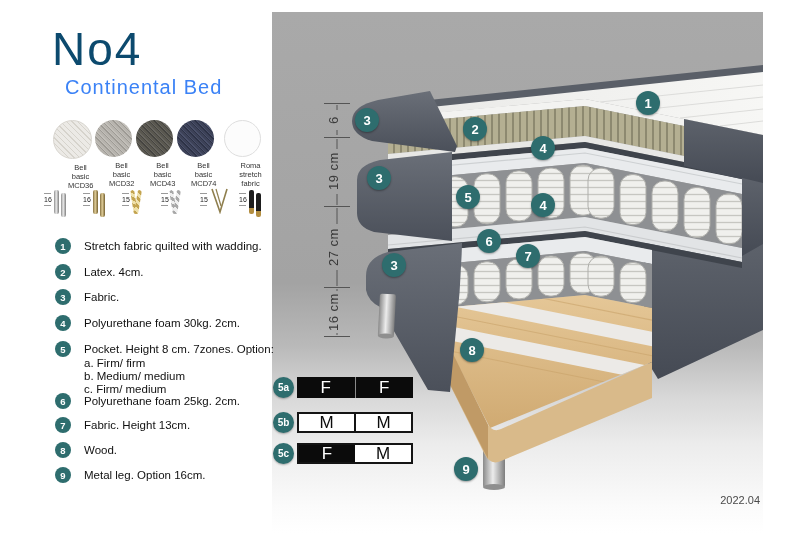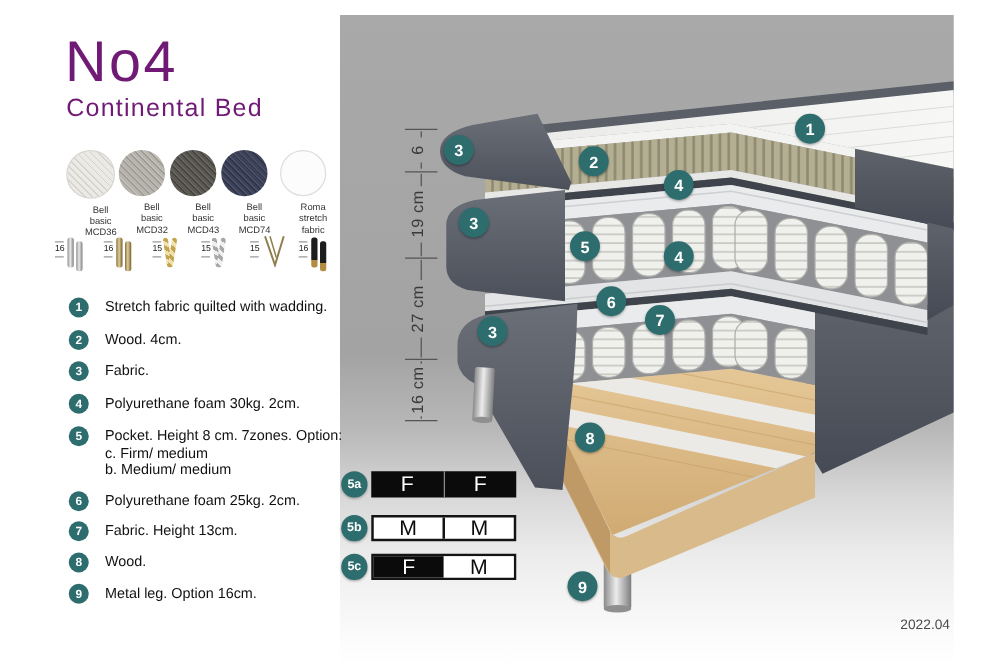--- a/index.html
+++ b/index.html
@@ -10,22 +10,22 @@
          background:linear-gradient(180deg,#a9a9a9 0%,#a3a3a3 52%,#b9b9b9 64%,#d8d8d8 74%,#ececec 83%,#fbfbfb 95%,#ffffff 100%);}
   #bed-svg{position:absolute;left:272px;top:12px;}
   
   .co{position:absolute;width:24px;height:24px;border-radius:50%;background:#2e6d6e;
       color:#fff;font-size:13px;font-weight:bold;display:flex;align-items:center;justify-content:center;
       box-shadow:0 1px 2px rgba(0,0,0,.35);}
   
   .dim{position:absolute;width:64px;height:16px;text-align:center;font-size:13px;color:#3a3a3a;
        transform:rotate(-90deg);letter-spacing:.5px;}
   
-  #title{position:absolute;left:52px;top:22px;font-size:46px;font-weight:300;color:#701a75;letter-spacing:2px;}
-  #subtitle{position:absolute;left:53px;top:76px;font-size:20px;font-weight:300;color:#701a75;letter-spacing:1px;}
+  #title{position:absolute;left:52px;top:22px;font-size:46px;font-weight:300;color:#0c4a6e;letter-spacing:2px;}
+  #subtitle{position:absolute;left:65px;top:76px;font-size:20px;font-weight:300;color:#3b82f6;letter-spacing:1px;}
   
   #swatches{position:absolute;left:52px;top:120px;display:flex;}
   .sw{width:41px;text-align:center;}
   .sw:last-child{margin-left:6px;}
   .sw .dot{width:37px;height:37px;border-radius:50%;margin:0 auto;}
   .sw .lbl{font-size:7.5px;line-height:1.2;color:#333;margin-top:4px;margin-left:16px;}
   .sw1 .dot{background:repeating-linear-gradient(45deg,#eceae6 0 2px,#d6d3cc 2px 3px,#eceae6 3px 4px);border:1px solid #d8d5cf;}
   .sw2 .dot{background:repeating-linear-gradient(45deg,#b7b4ae 0 2px,#9d9a94 2px 3px,#c2bfb9 3px 4px);}
   .sw3 .dot{background:repeating-linear-gradient(45deg,#5a5850 0 2px,#454440 2px 3px,#686660 3px 4px);}
   .sw4 .dot{background:repeating-linear-gradient(45deg,#3d4258 0 2px,#2d3246 2px 3px,#4a506a 3px 4px);}
@@ -331,37 +331,38 @@
         </span>
     </div>
   </div>
 
   <div class="lrow" style="top:238px">
     <span class="lbadge">1</span>
     <span class="ltext">Stretch fabric quilted with wadding.</span>
   </div>
   <div class="lrow" style="top:264px">
     <span class="lbadge">2</span>
-    <span class="ltext">Wood. 4cm.</span>
+    <span class="ltext">Latex. 4cm.</span>
   </div>
   <div class="lrow" style="top:289px">
     <span class="lbadge">3</span>
     <span class="ltext">Fabric.</span>
   </div>
   <div class="lrow" style="top:315px">
     <span class="lbadge">4</span>
     <span class="ltext">Polyurethane foam 30kg. 2cm.</span>
   </div>
   <div class="lrow" style="top:341px">
     <span class="lbadge">5</span>
     <span class="ltext">
       <span>Pocket. Height 8 cm. 7zones. Option:</span>
       <span class="opts">
+        <div>a. Firm/ firm</div>
+        <div>b. Medium/ medium</div>
         <div>c. Firm/ medium</div>
-        <div>b. Medium/ medium</div>
       </span>
     </span>
   </div>
   <div class="lrow" style="top:393px">
     <span class="lbadge">6</span>
     <span class="ltext">Polyurethane foam 25kg. 2cm.</span>
   </div>
   <div class="lrow" style="top:417px">
     <span class="lbadge">7</span>
     <span class="ltext">Fabric. Height 13cm.</span>

